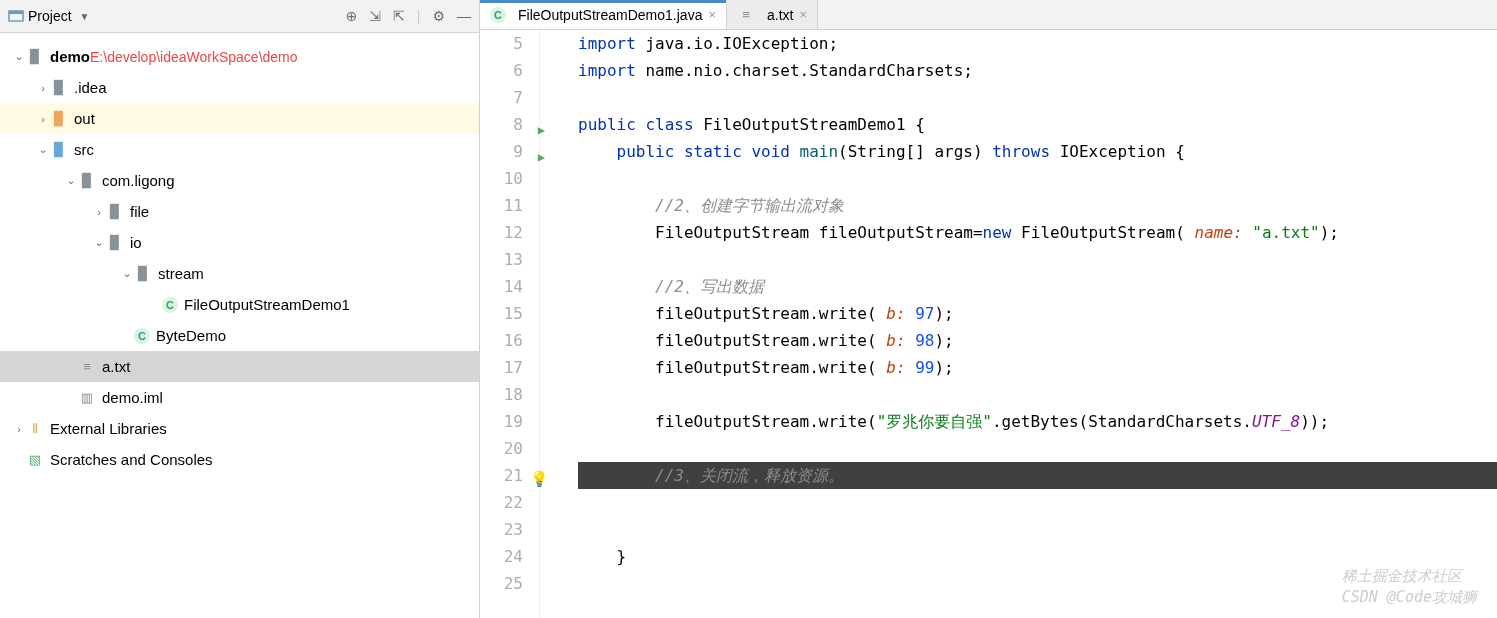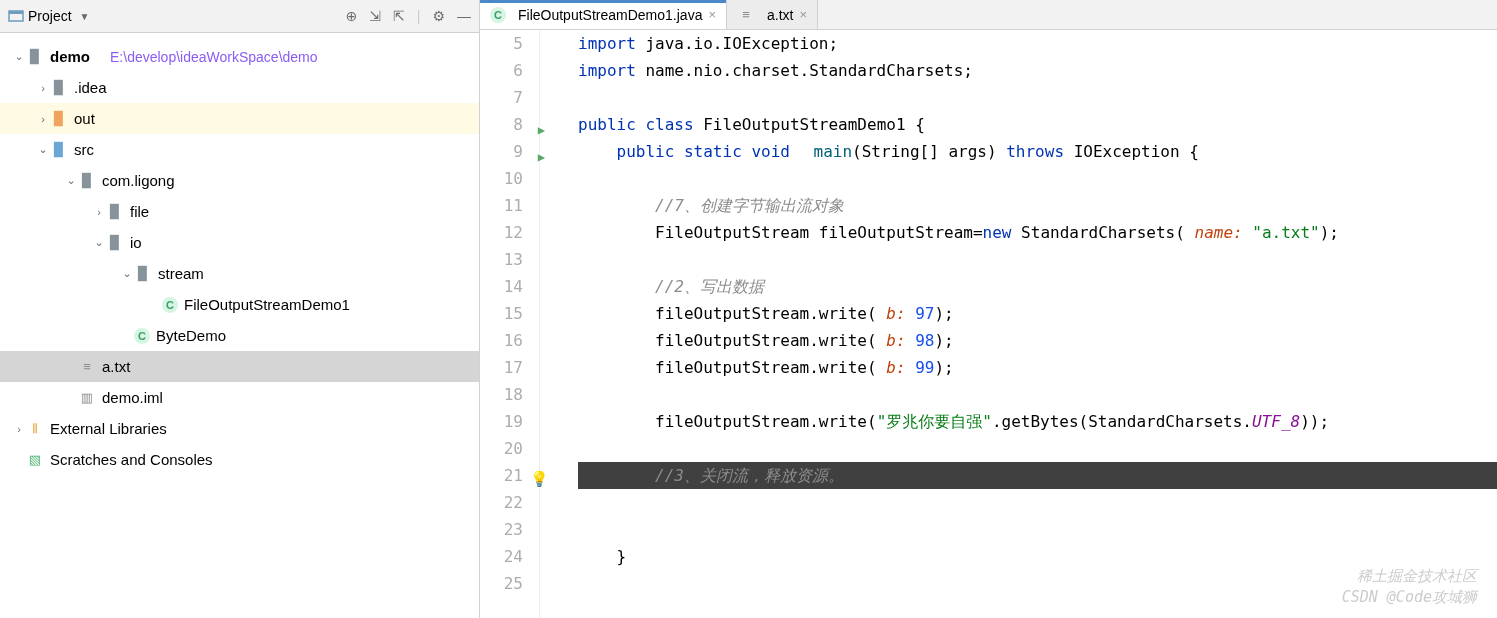--- a/index.html
+++ b/index.html
@@ -18,21 +18,21 @@
 .arrow { width: 14px; text-align: center; color: #6e6e6e; font-size: 11px; user-select: none; }
 .arrow.blank { visibility: hidden; }
 .ticon { width: 18px; height: 18px; display: inline-flex; align-items: center; justify-content: center; margin-right: 6px; font-size: 13px; }
 .folder { color: #87939a; }
 .folder.orange { color: #f0a35c; }
 .folder.blue { color: #6aa6d6; }
 .java-icon { background: #d6f5e2; color: #3b9e6a; border-radius: 50%; width: 16px; height: 16px; font-size: 11px; font-weight: bold; }
 .txt-icon { color: #8c8c8c; }
 .label { color: #000; }
 .label.bold { font-weight: bold; }
-.path { color: #8b5cf6; margin-left: 20px; font-size: 14px; }
+.path { color: #ef4444; margin-left: 0; font-size: 14px; }
 .ind { display: inline-block; }
 
 .editor { flex: 1; display: flex; flex-direction: column; }
 .tabs { display: flex; height: 30px; border-bottom: 1px solid #d1d1d1; background: #f2f2f2; }
 .tab { display: flex; align-items: center; padding: 0 10px; gap: 6px; border-right: 1px solid #d1d1d1; background: #ececec; position: relative; }
 .tab.active { background: #fff; }
 .tab.active::after { content: ""; position: absolute; left: 0; right: 0; top: 0; height: 3px; background: #4a88c7; }
 .tab .close { color: #999; font-size: 13px; }
 .code-area { flex: 1; display: flex; font-family: "Consolas", "Monaco", monospace; font-size: 16px; line-height: 27px; }
 .gutter { width: 60px; text-align: right; padding-right: 16px; color: #adadad; background: #fff; border-right: 1px solid #eee; user-select: none; position: relative; }
@@ -41,22 +41,22 @@
 .bulb { position: absolute; right: -26px; top: 4px; color: #f2a100; font-size: 15px; }
 .code { flex: 1; padding-left: 38px; position: relative; }
 .code-line { height: 27px; white-space: pre; }
 .code-line.hl { background: #404040; }
 .kw { color: #0033b3; }
 .str { color: #067d17; }
 .num { color: #1750eb; }
 .cmt { color: #8c8c8c; font-style: italic; }
 .hint { color: #c2410c; font-style: italic; }
 .field { color: #871094; font-style: italic; }
-.fn { color: #00627a; margin-left: 14px; }
-.watermark { position: absolute; right: 20px; bottom: 10px; color: #ccc; font-size: 15px; font-style: italic; pointer-events: none; text-align: right; line-height: 1.4; }
+.fn { color: #00627a; }
+.watermark { position: absolute; right: 20px; bottom: 10px; color: #ccc; font-size: 15px; font-style: italic; pointer-events: none; line-height: 1.4; }
 
 svg.ic { width: 16px; height: 16px; }
 </style>
 </head>
 <body>
 
 <div class="container">
   <div class="sidebar">
     <div class="sidebar-header">
       <span class="sidebar-title">
@@ -202,22 +202,22 @@
         <div class="gutter-line">24</div>
         <div class="gutter-line">25</div>
       </div>
       <div class="code">
         <div class="code-line"><span class="kw">import</span><span> java.io.IOException;</span></div>
         <div class="code-line"><span class="kw">import</span><span> name.nio.charset.StandardCharsets;</span></div>
         <div class="code-line"></div>
         <div class="code-line"><span class="kw">public class </span><span>FileOutputStreamDemo1 {</span></div>
         <div class="code-line"><span class="kw">    public static void </span><span class="fn">main</span><span>(String[] args) </span><span class="kw">throws </span><span>IOException {</span></div>
         <div class="code-line"></div>
-        <div class="code-line"><span class="cmt">        //7、创建字节输出流对象</span></div>
-        <div class="code-line"><span>        FileOutputStream fileOutputStream=</span><span class="kw">new </span><span>StandardCharsets( </span><span class="hint">name: </span><span class="str">"a.txt"</span><span>);</span></div>
+        <div class="code-line"><span class="cmt">        //2、创建字节输出流对象</span></div>
+        <div class="code-line"><span>        FileOutputStream fileOutputStream=</span><span class="kw">new </span><span>FileOutputStream( </span><span class="hint">name: </span><span class="str">"a.txt"</span><span>);</span></div>
         <div class="code-line"></div>
         <div class="code-line"><span class="cmt">        //2、写出数据</span></div>
         <div class="code-line"><span>        fileOutputStream.write( </span><span class="hint">b: </span><span class="num">97</span><span>);</span></div>
         <div class="code-line"><span>        fileOutputStream.write( </span><span class="hint">b: </span><span class="num">98</span><span>);</span></div>
         <div class="code-line"><span>        fileOutputStream.write( </span><span class="hint">b: </span><span class="num">99</span><span>);</span></div>
         <div class="code-line"></div>
         <div class="code-line"><span>        fileOutputStream.write(</span><span class="str">"罗兆你要自强"</span><span>.getBytes(StandardCharsets.</span><span class="field">UTF_8</span><span>));</span></div>
         <div class="code-line"></div>
         <div class="code-line hl"><span class="cmt">        //3、关闭流，释放资源。</span></div>
         <div class="code-line"></div>

